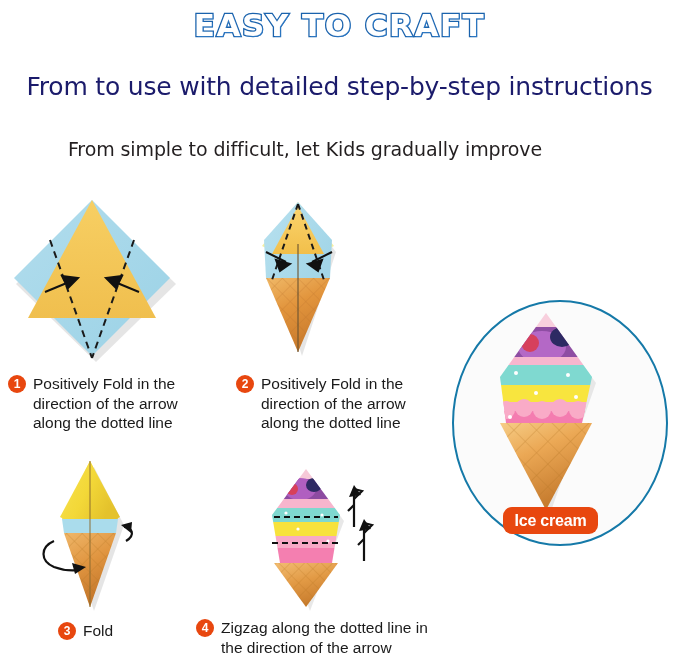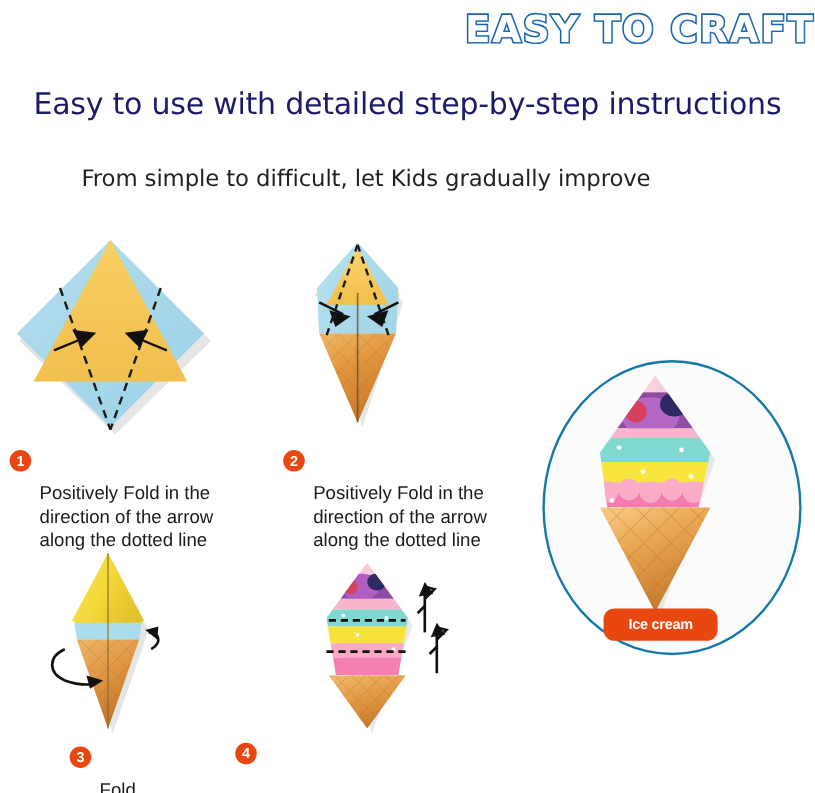--- a/index.html
+++ b/index.html
@@ -16,21 +16,21 @@
     font-family: "Liberation Sans", sans-serif;
     -webkit-font-smoothing: antialiased;
   }
 
   
   .headline {
     position: absolute;
     top: 6px;
     left: 0;
     width: 679px;
-    text-align: right;
+    text-align: center;
     font-family: "DejaVu Sans", sans-serif;
     font-size: 31px;
     font-weight: bold;
     letter-spacing: 1.5px;
     color: #ffffff;
     -webkit-text-stroke: 2.6px #1b63ad;
     paint-order: stroke fill;
     text-shadow:
       0 0 1px #1b63ad,
       1px 1px 0 #2f79c4;
@@ -89,21 +89,20 @@
     text-align: center;
     margin-top: 1px;
     font-family: "Liberation Sans", sans-serif;
   }
   .step-text {
     font-family: "Liberation Sans", sans-serif;
     font-size: 15.5px;
     line-height: 19.5px;
     color: #1a1a1a;
     white-space: pre-line;
-    margin-top: 28px;
   }
 
   
   .result-circle {
     position: absolute;
     left: 452px;
     top: 300px;
     width: 216px;
     height: 246px;
     border: 2.5px solid #1579a8;
@@ -114,35 +113,35 @@
   .result-label {
     position: absolute;
     left: 503px;
     top: 507px;
     width: 95px;
     height: 27px;
     background: #e8470f;
     border-radius: 9px;
     color: #ffffff;
     font-family: "Liberation Sans", sans-serif;
-    font-size: 12px;
+    font-size: 16px;
     font-weight: bold;
     line-height: 27px;
     text-align: center;
     letter-spacing: -0.2px;
   }
 
   svg { display: block; overflow: visible; }
 </style>
 </head>
 <body>
 
 <div class="headline">EASY TO CRAFT</div>
 
-<div class="subtitle">Easy to use with detailed step-by-step instructions</div>
+<div class="subtitle">From to use with detailed step-by-step instructions</div>
 
 <div class="tagline">From simple to difficult, let Kids gradually improve</div>
 
 <div class="step" style="left:0px; top:192px;">
   <div class="step-figure">
     <svg width="200" height="175" viewBox="0 0 200 175">
       <defs>
         <linearGradient id="g1blue" x1="0" y1="0" x2="1" y2="1">
           <stop offset="0%" stop-color="#b2dded"></stop>
           <stop offset="100%" stop-color="#9bd2e6"></stop>
@@ -327,20 +326,22 @@
         <path d="M136 106 L136 72"></path>
         <path d="M136 78 L144 70 L136 68"></path>
         <path d="M130 90 L136 84"></path>
       </g>
       <polygon points="126,30 121,42 133,40" fill="#111111"></polygon>
       <polygon points="136,64 131,76 143,74" fill="#111111"></polygon>
     </svg>
   </div>
   <div class="step-caption" style="left:-32px; top:163px; width:290px;">
     <span class="step-badge">4</span>
+    <span class="step-text">Zigzag along the dotted line in
+the direction of the arrow</span>
   </div>
 </div>
 
 <div class="result-circle"></div>
 
 <div style="position:absolute; left:480px; top:305px;">
   <svg width="160" height="215" viewBox="0 0 160 215">
     <defs>
       <linearGradient id="gRcone" x1="0" y1="0" x2="0.45" y2="1">
         <stop offset="0%" stop-color="#f6cd86"></stop>

